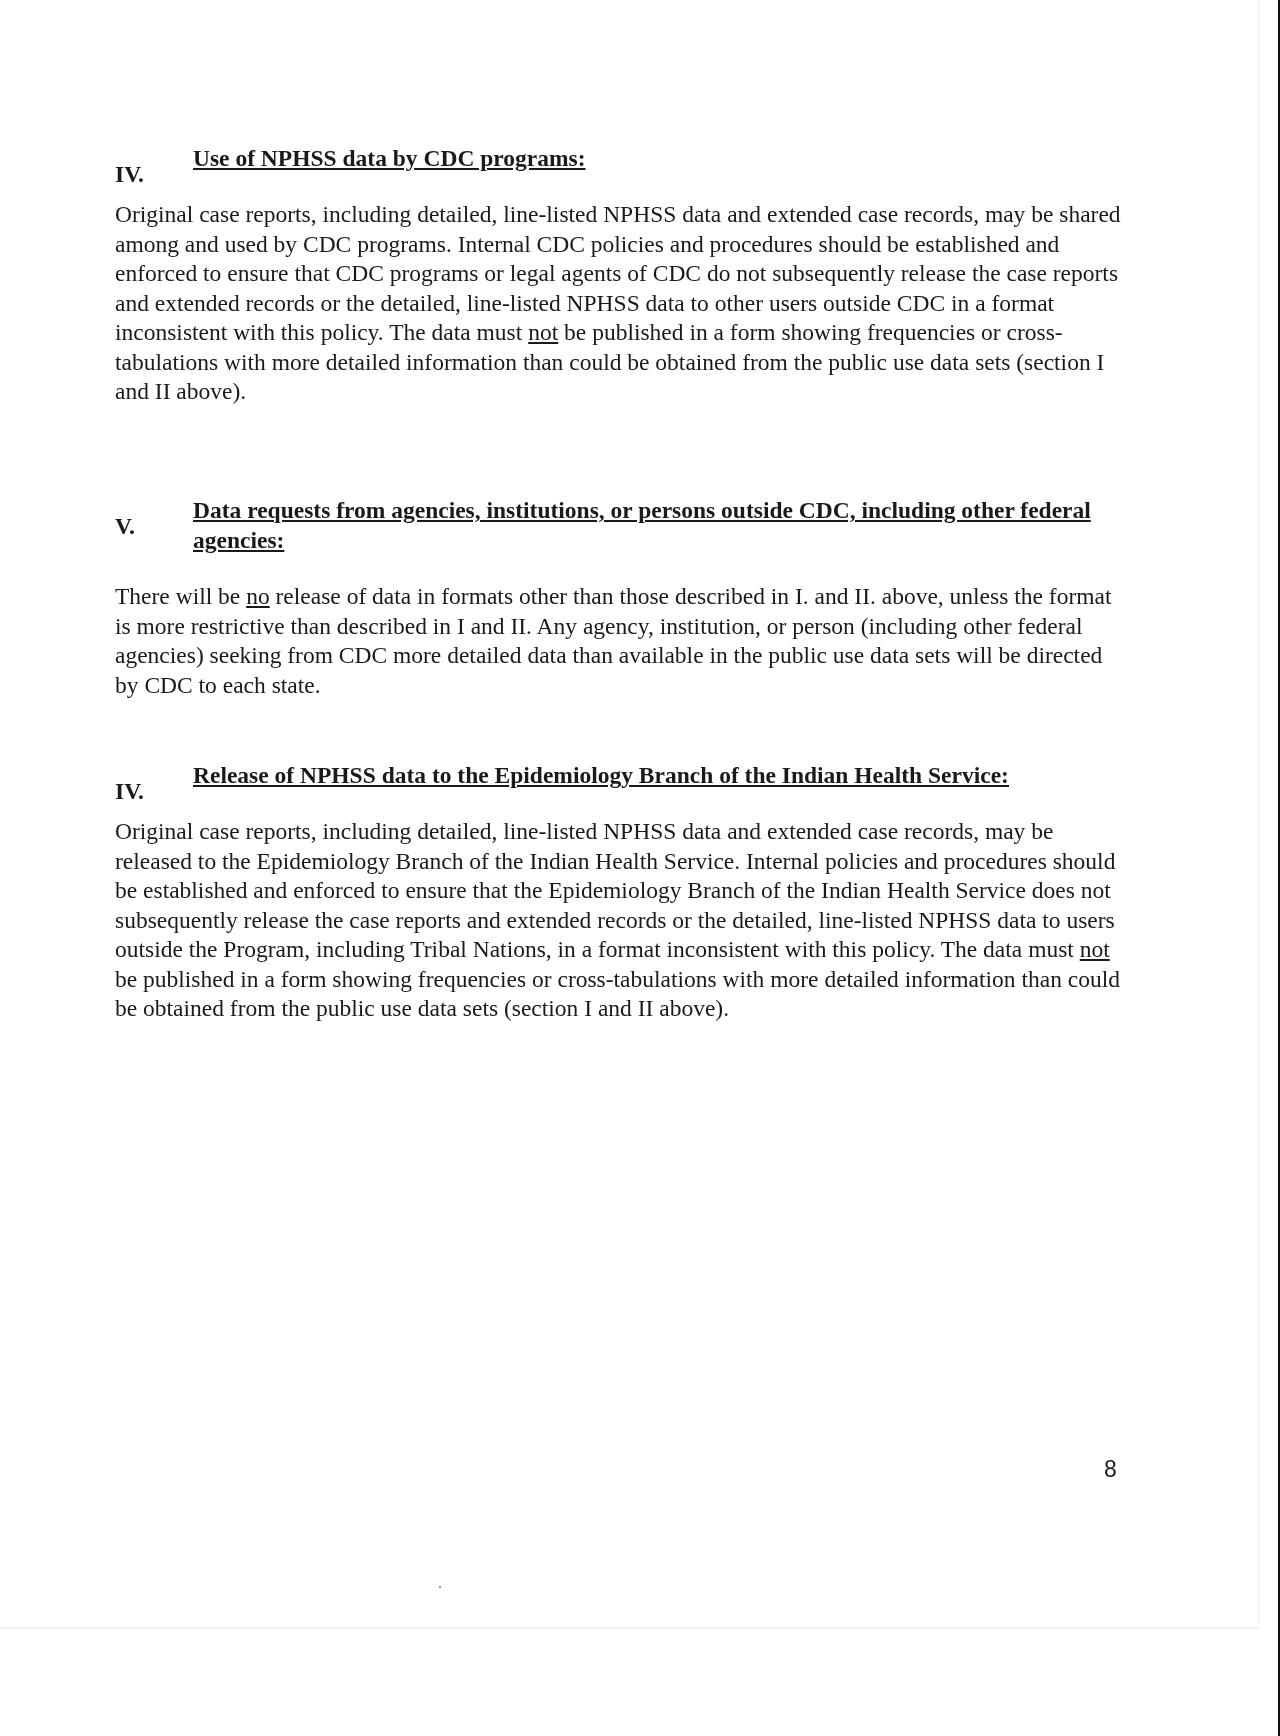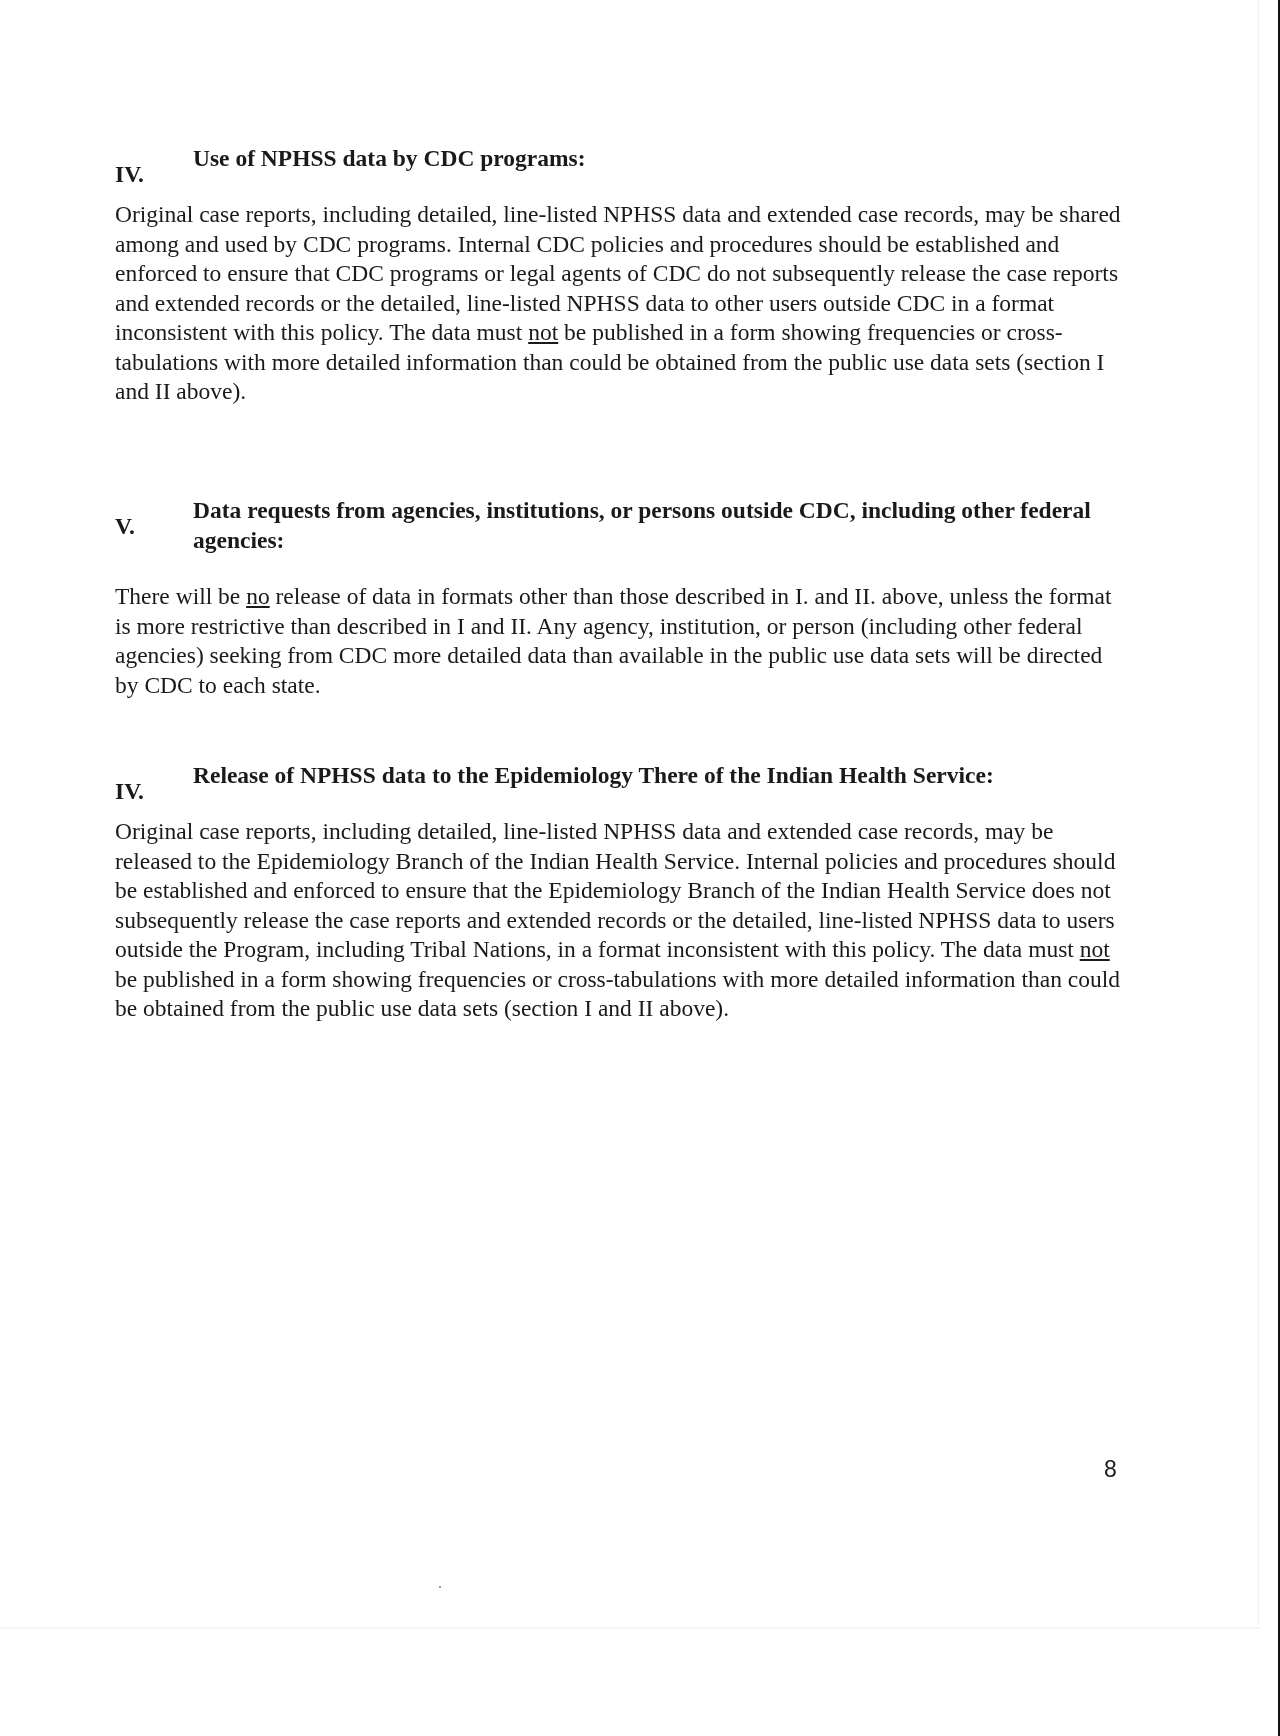--- a/index.html
+++ b/index.html
@@ -17,21 +17,21 @@
     }
     .faint-edge {
       position: absolute; top: 0; left: 1258px; width: 1px; height: 1625px; background: #f1f1f1;
     }
     .bottom-edge {
       position: absolute; left: 0; top: 1627px; width: 1260px; height: 2px; background: #f6f6f0;
     }
     .section { position: absolute; left: 115px; width: 1010px; }
     .sec-head { position: relative; font-size: 23.5px; line-height: 30px; }
     .numeral { position: absolute; left: 0; top: 16px; font-weight: bold; }
-    .title { margin-left: 78px; font-weight: bold; }
+    .title { margin-left: 78px; font-weight: bold; text-decoration: underline; }
     .body {
       margin-top: 27px; font-size: 23.5px; line-height: 29.5px; white-space: pre-line;
     }
     u { text-decoration: underline; }
     .page-number {
       position: absolute; left: 1104px; top: 1456px;
       font-family: "Liberation Sans", "DejaVu Sans", sans-serif; font-size: 23px;
     }
     .speck { position: absolute; left: 439px; top: 1586px; width: 2px; height: 2px; background: #999; }
   </style>
@@ -54,19 +54,19 @@
   <div class="sec-head">
     <span class="numeral">V.</span>
     <div class="title">Data requests from agencies, institutions, or persons outside CDC, including other federal agencies:</div>
   </div>
   <div class="body" style="margin-top:27px;"><span>There will be </span><u>no</u><span> release of data in formats other than those described in I. and II. above, unless the format is more restrictive than described in I and II.   Any agency, institution, or person  (including other federal agencies) seeking from CDC more detailed data than available in the public use data sets will be directed by CDC to each state.</span></div>
 </div>
 
 <div class="section" style="top:760px;">
   <div class="sec-head">
     <span class="numeral">IV.</span>
-    <div class="title">Release of NPHSS data to the Epidemiology There of the Indian Health Service:</div>
+    <div class="title">Release of NPHSS data to the Epidemiology Branch of the Indian Health Service:</div>
   </div>
   <div class="body" style="margin-top:27px;"><span>Original case reports, including detailed, line-listed NPHSS data and extended case records, may be released to the Epidemiology Branch of the Indian Health Service. Internal policies and procedures should be established and enforced to ensure that the Epidemiology Branch of the Indian Health Service does not subsequently release the case reports and extended records or the detailed, line-listed NPHSS data to users outside the Program, including Tribal Nations, in a format inconsistent with this policy.  The data must </span><u>not</u><span> be published in a form showing frequencies or cross-tabulations with more detailed information than could be obtained from the public use data sets (section I and II above).</span></div>
 </div>
 
 <div class="page-number">8</div>
 <div class="speck"></div>
 
 </body></html>

